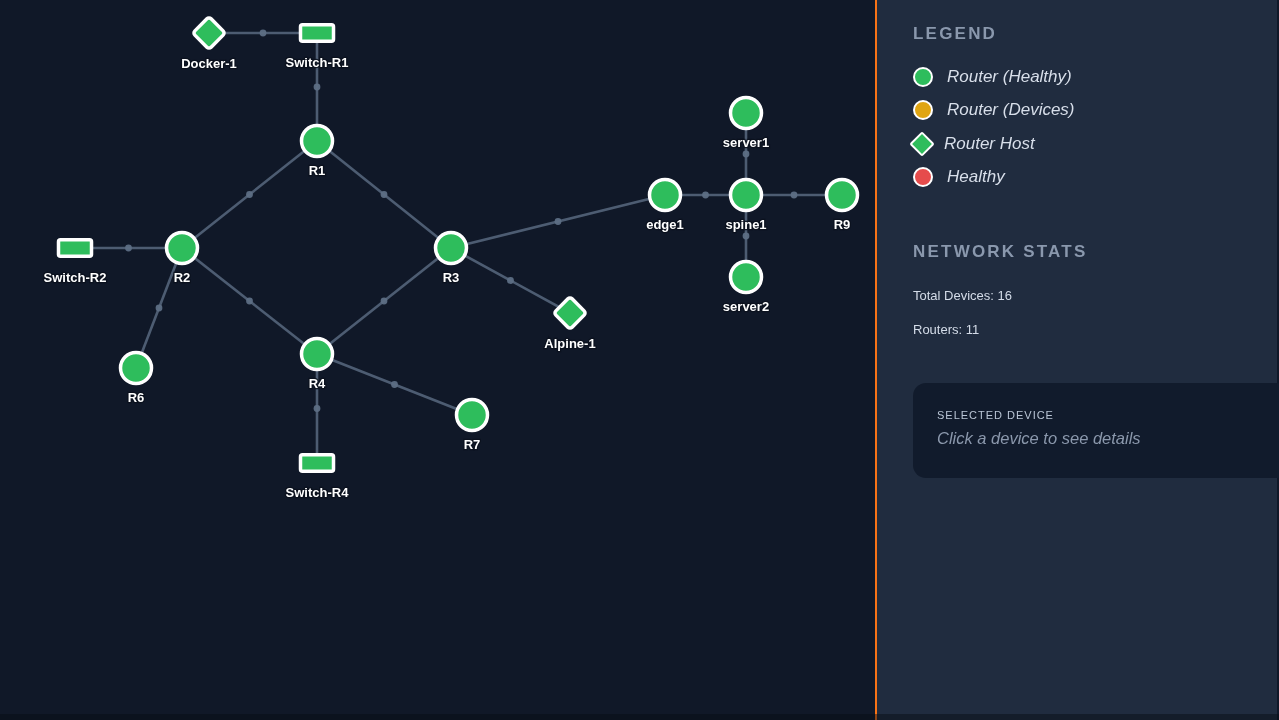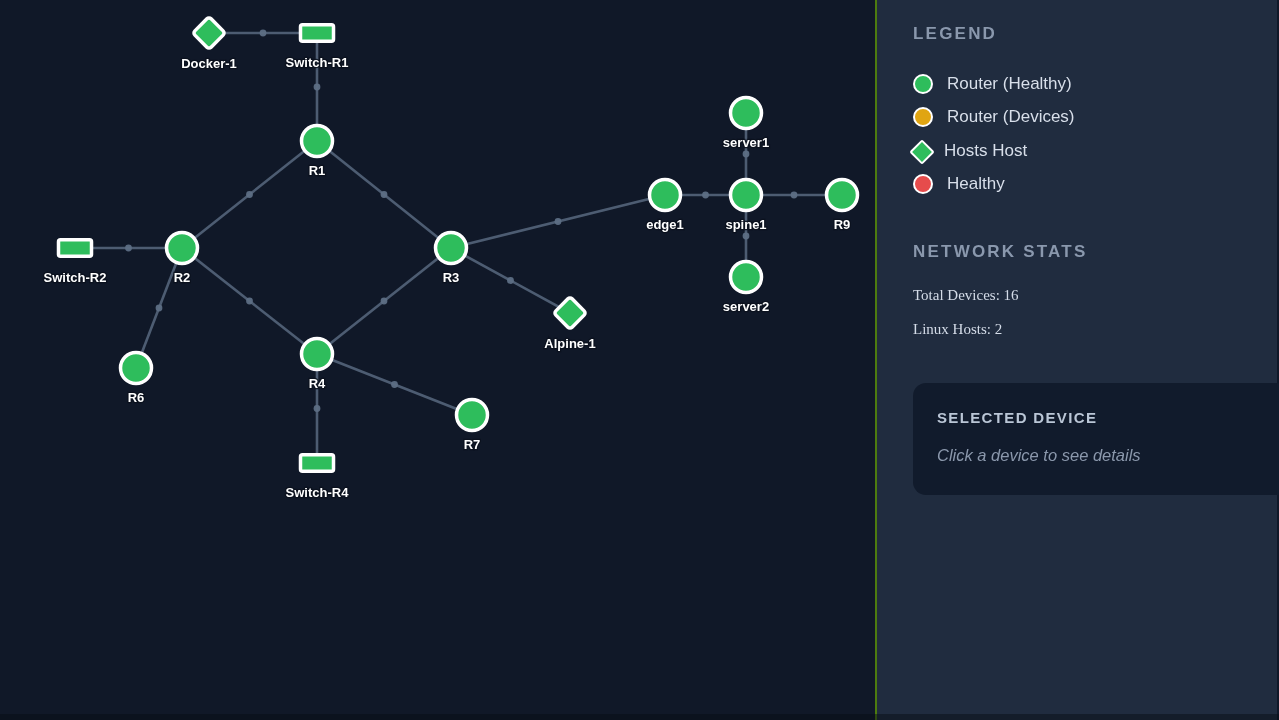--- a/index.html
+++ b/index.html
@@ -30,68 +30,68 @@
     text-anchor: middle;
     paint-order: stroke;
     stroke: rgba(10,16,28,0.85); stroke-width: 2.5px;
   }
 
   
   .sidebar {
     width: 402px; height: 720px;
     box-sizing: border-box;
     background: #202c3f;
-    border-left: 2px solid #4d7c0f;
+    border-left: 2px solid #f97316;
     padding: 24px 0 0 36px;
     flex: none;
   }
   .section-title {
     margin: 0;
     font-size: 17px; font-weight: 700;
     letter-spacing: 0.13em;
     color: #8a98ad;
   }
   .legend-list { margin-top: 16px; }
-  .lg-row { display: flex; align-items: flex-end; height: 33.5px; }
+  .lg-row { display: flex; align-items: center; height: 33.5px; font-style: italic; }
   .lg-marker { flex: none; box-sizing: border-box; }
   .lg-circle {
     width: 20px; height: 20px; border-radius: 50%;
     border: 2.5px solid #ffffff; margin-right: 14px;
   }
   .lg-rect {
     width: 30px; height: 16px; border-radius: 3px;
     border: 2.5px solid #ffffff; margin-right: 13px;
   }
   .lg-diamond {
     width: 18px; height: 18px; border-radius: 2px;
     border: 2.5px solid #ffffff; margin-right: 13px;
     transform: rotate(45deg);
   }
   .lg-label { font-size: 17px; color: #d8dfea; }
 
   .stats-section { margin-top: 48px; }
   .stats-list { margin-top: 17px; }
-  .stat-item { height: 33.5px; display: flex; align-items: center; font-size: 15px; color: #d4dce8; font-family: Liberation Serif, serif; }
+  .stat-item { height: 33.5px; display: flex; align-items: center; font-size: 13px; color: #d4dce8; }
 
   .device-card {
     margin-top: 37px;
     width: calc(100% + 12px); 
     box-sizing: border-box;
     background: #111b2c;
     border-radius: 13px;
     padding: 26px 28px 30px 24px;
   }
   .device-card .card-title {
     margin: 0;
-    font-size: 15px; font-weight: 700;
+    font-size: 11px; font-weight: 400;
     letter-spacing: 0.09em;
     color: #bac6d6;
   }
   .device-card .card-hint {
-    margin-top: 20px;
+    margin-top: 8px;
     font-size: 16.5px; font-style: italic;
     color: #8removed;
     color: #8b98ac;
   }
 </style>
 </head>
 <body>
 
 <div class="app">
 
@@ -204,33 +204,33 @@
       <div class="lg-row">
         <span class="lg-marker lg-circle" style="background: rgb(46, 189, 92);"></span>
         <span class="lg-label">Router (Healthy)</span>
       </div>
       <div class="lg-row">
         <span class="lg-marker lg-circle" style="background: rgb(224, 165, 18);"></span>
         <span class="lg-label">Router (Devices)</span>
       </div>
       <div class="lg-row">
         <span class="lg-marker lg-diamond" style="background: rgb(46, 189, 92);"></span>
-        <span class="lg-label">Hosts Host</span>
+        <span class="lg-label">Router Host</span>
       </div>
       <div class="lg-row">
         <span class="lg-marker lg-circle" style="background: rgb(230, 76, 76);"></span>
         <span class="lg-label">Healthy</span>
       </div>
     </div>
 
     <div class="stats-section">
       <h2 class="section-title">NETWORK STATS</h2>
       <div class="stats-list">
         <div class="stat-item">Total Devices: 16</div>
-        <div class="stat-item">Linux Hosts: 2</div>
+        <div class="stat-item">Routers: 11</div>
       </div>
     </div>
 
     <div class="device-card">
       <h3 class="card-title">SELECTED DEVICE</h3>
       <div class="card-hint">Click a device to see details</div>
     </div>
 
   </div>
 </div>

